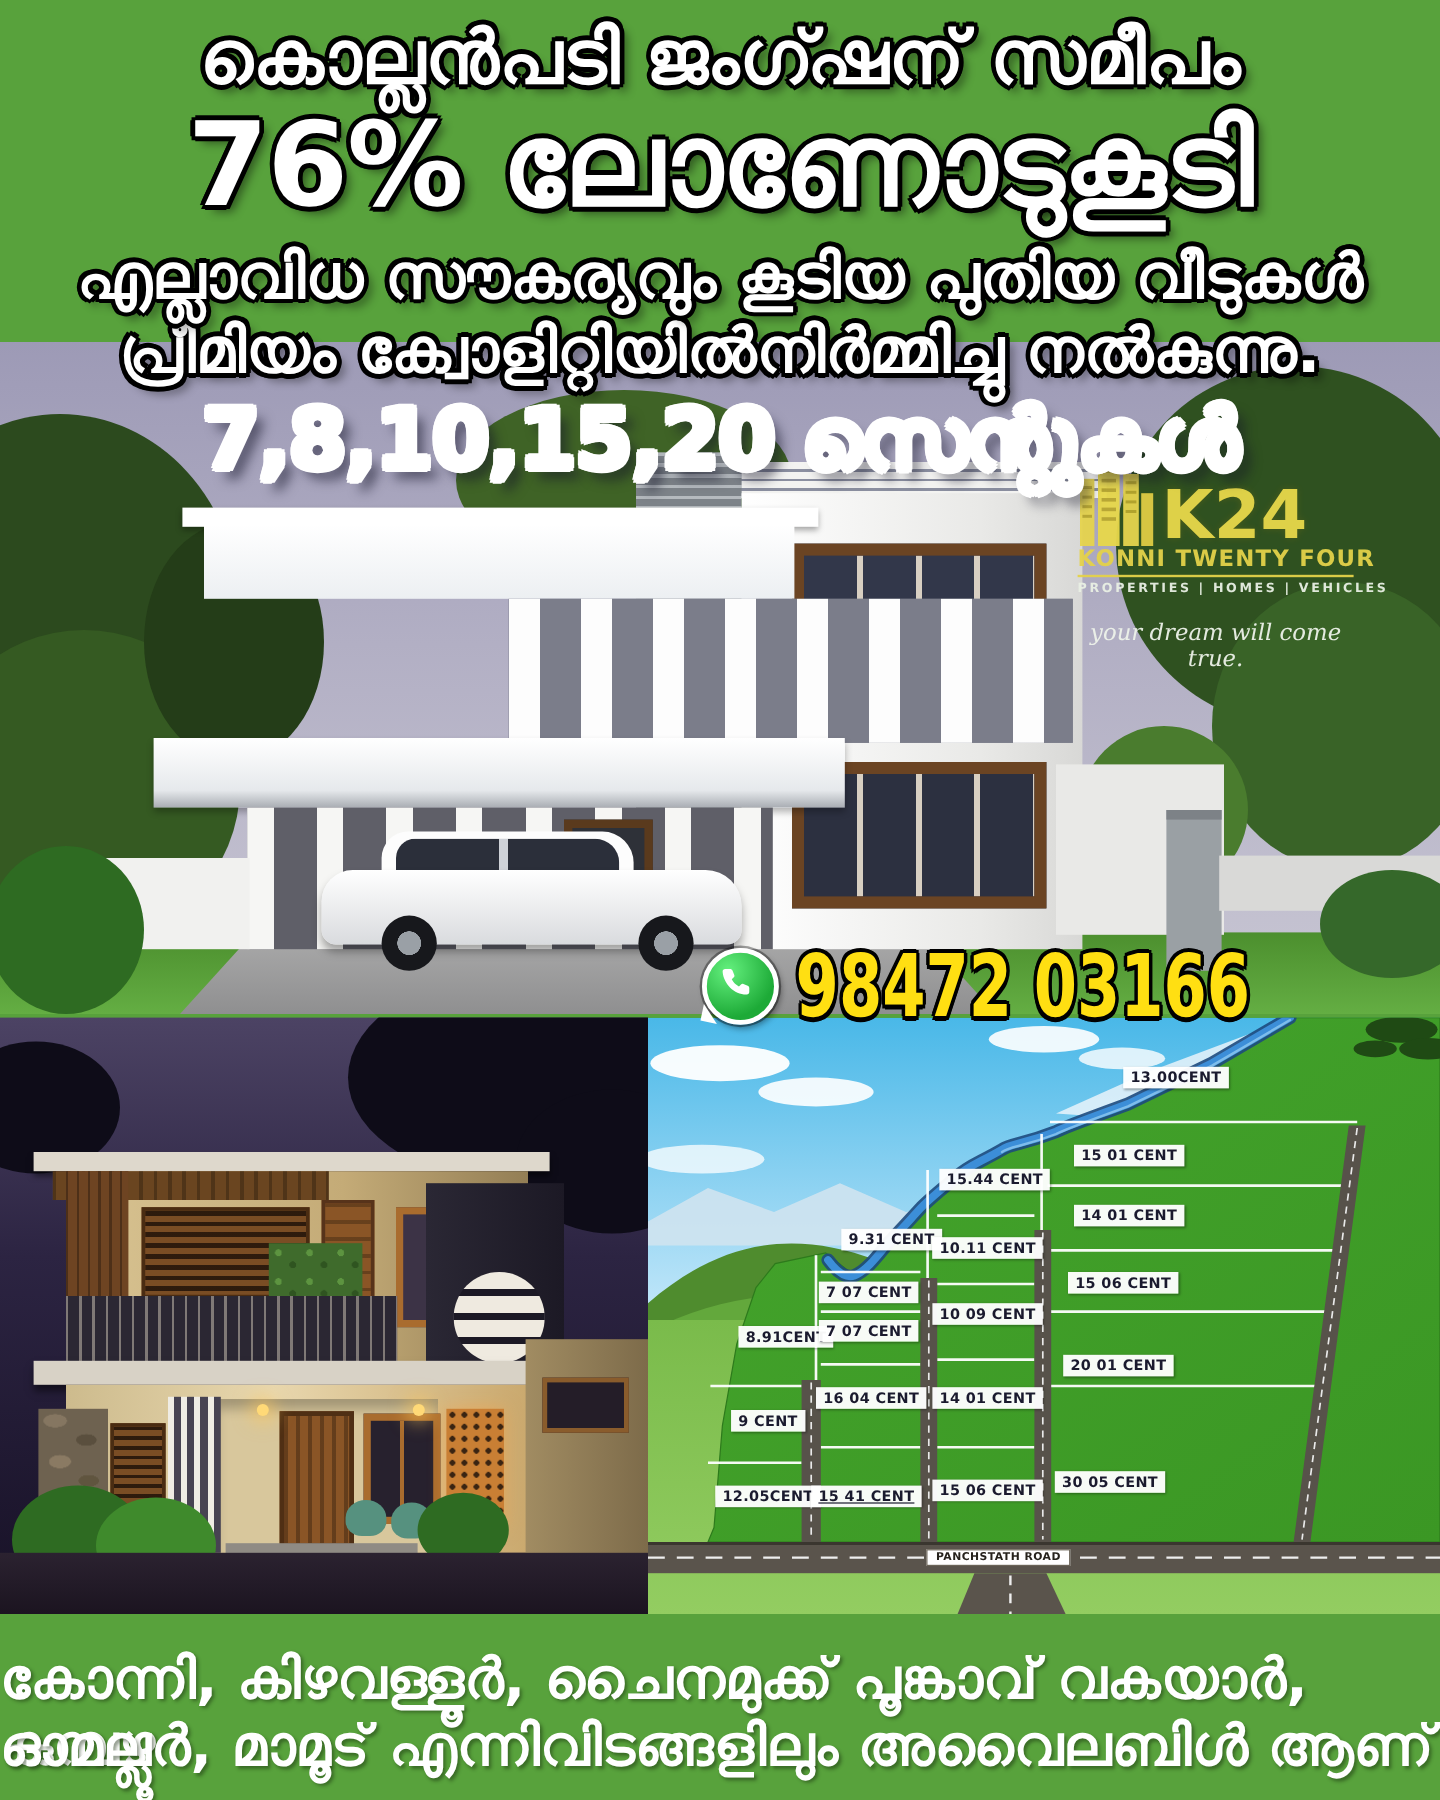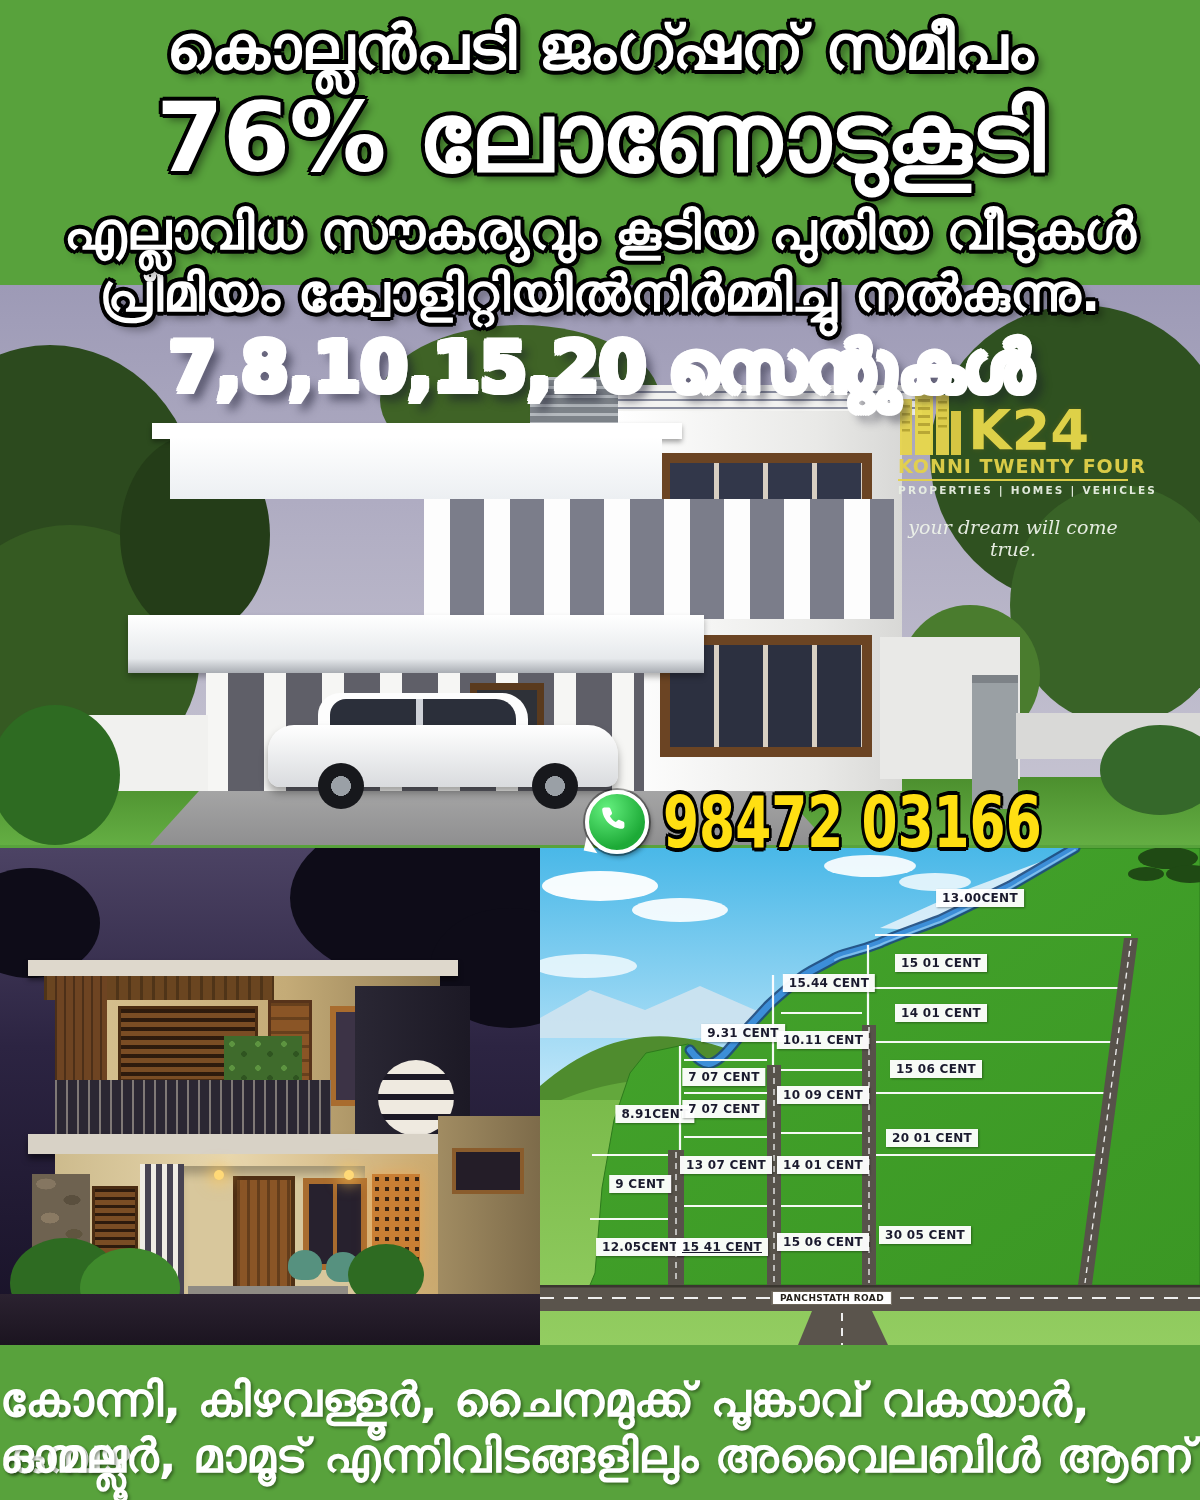--- a/index.html
+++ b/index.html
@@ -354,21 +354,21 @@
         <ellipse cx="606" cy="26" rx="18" ry="7"></ellipse>
       </g>
     </svg>
     <div id="plot-labels">
         <div class="plot-label" style="left: 115px; top: 266px;">8.91CENT</div>
         <div class="plot-label" style="left: 100px; top: 336px;">9 CENT</div>
         <div class="plot-label" style="left: 100px; top: 399px;">12.05CENT</div>
         <div class="plot-label" style="left: 203px; top: 185px;">9.31 CENT</div>
         <div class="plot-label" style="left: 184px; top: 229px;">7 07 CENT</div>
         <div class="plot-label" style="left: 184px; top: 261px;">7 07 CENT</div>
-        <div class="plot-label" style="left: 186px; top: 317px;">13 07 CENT</div>
+        <div class="plot-label" style="left: 186px; top: 317px;">16 04 CENT</div>
         <div class="plot-label" style="left: 182px; top: 399px; text-decoration: underline;">15 41 CENT</div>
         <div class="plot-label" style="left: 289px; top: 135px;">15.44 CENT</div>
         <div class="plot-label" style="left: 283px; top: 192px;">10.11 CENT</div>
         <div class="plot-label" style="left: 283px; top: 247px;">10 09 CENT</div>
         <div class="plot-label" style="left: 283px; top: 317px;">14 01 CENT</div>
         <div class="plot-label" style="left: 283px; top: 394px;">15 06 CENT</div>
         <div class="plot-label" style="left: 440px; top: 50px;">13.00CENT</div>
         <div class="plot-label" style="left: 401px; top: 115px;">15 01 CENT</div>
         <div class="plot-label" style="left: 401px; top: 165px;">14 01 CENT</div>
         <div class="plot-label" style="left: 396px; top: 221px;">15 06 CENT</div>

